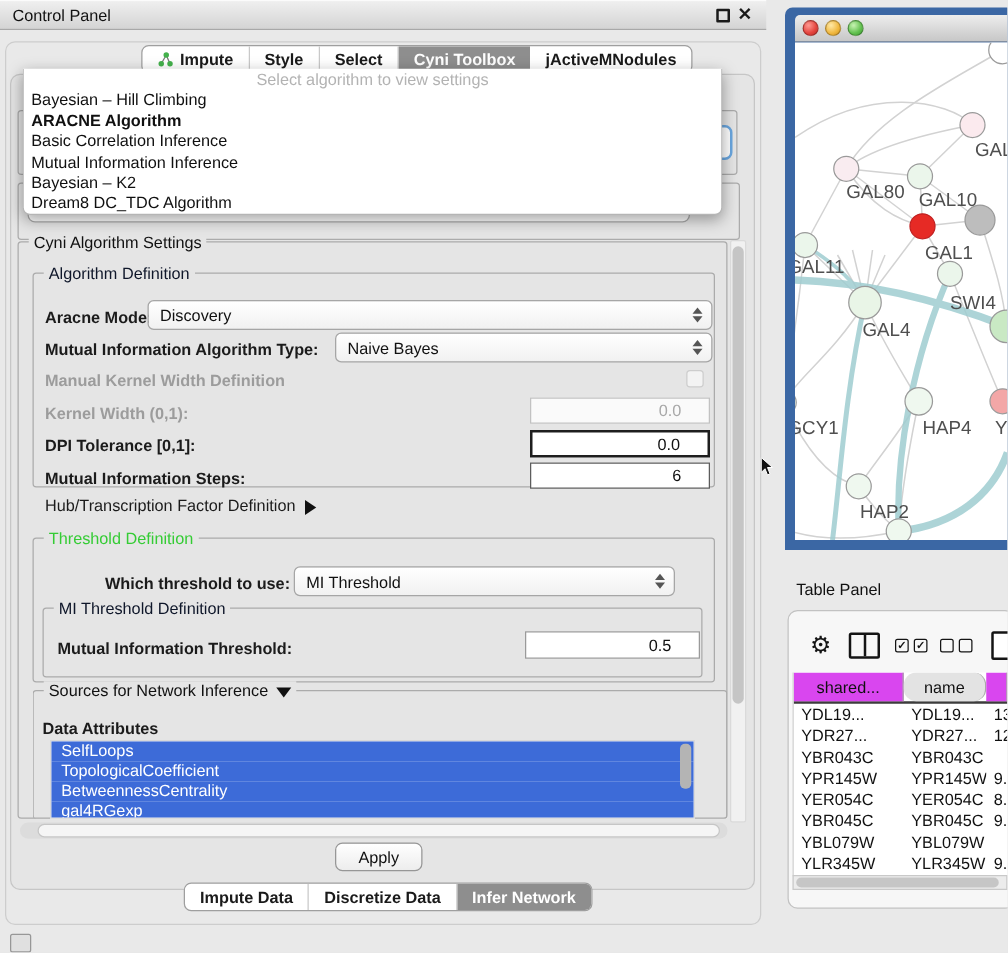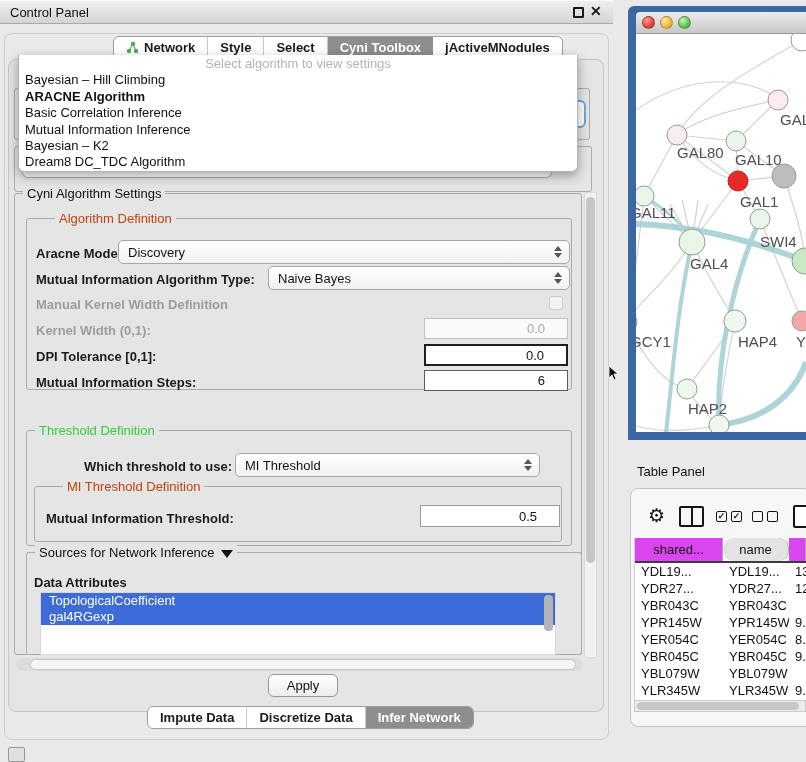--- a/index.html
+++ b/index.html
@@ -29,21 +29,21 @@
   #top-tabs { left:113px; top:36px; }
   #bottom-tabs { left:147px; top:706px; z-index:6; }
 
   .content-panel { left:8px; top:59px; width:596px; height:653px; background:#e5e5e5;
     border:1px solid #c6c6c6; border-radius:8px; }
 
   
   .fs { position:absolute; border:1px solid #ababab; border-radius:3px; }
   .fs .legend { position:absolute; top:-8px; left:8px; background:#e5e5e5;
     padding:0 4px; font-size:13px; color:#111; white-space:nowrap; }
-  .legend.blue { color:#c2410c;margin-left:20px; }
+  .legend.blue { color:#0f172a; }
   .legend.green { color:#35cc35; }
 
   .lbl { position:absolute; font-size:13px; font-weight:bold; color:#1b1b1b; white-space:nowrap; }
   .lbl.dis { color:#9c9c9c; }
 
   .combo { position:absolute; background:linear-gradient(#ffffff,#f1f1f1);
     border:1px solid #a6a6a6; border-radius:5px; display:flex; align-items:center;
     font-size:13px; color:#111; padding:0 22px 0 9px; }
   .stepper { position:absolute; right:7px; top:50%; transform:translateY(-50%);
     display:flex; flex-direction:column; gap:2px; }
@@ -167,21 +167,21 @@
 
   <div class="abs tabgroup" id="top-tabs">
     <div class="tab">
       <svg width="13" height="13" viewBox="0 0 13 13">
         <line x1="3" y1="10" x2="7" y2="3" stroke="#777" stroke-width="1"></line>
         <line x1="7" y1="3" x2="10" y2="10" stroke="#777" stroke-width="1"></line>
         <circle cx="7" cy="3" r="2.2" fill="#44b14c"></circle>
         <circle cx="3" cy="10" r="2.2" fill="#44b14c"></circle>
         <circle cx="10" cy="10" r="2.2" fill="#44b14c"></circle>
       </svg>
-      <span>Network</span>
+      <span>Impute</span>
     </div>
     <div class="tab">
         <span>Style</span>
       </div>
     <div class="tab">
         <span>Select</span>
       </div>
     <div class="tab sel">
         <span>Cyni Toolbox</span>
       </div>
@@ -243,20 +243,23 @@
   </div>
   <span class="lbl" style="left:36px; top:349px;">DPI Tolerance [0,1]:</span>
   <div class="numfield strong" style="left:424px; top:344px; width:144px; height:22px;">
     <span>0.0</span>
   </div>
   <span class="lbl" style="left:36px; top:375px;">Mutual Information Steps:</span>
   <div class="numfield" style="left:424px; top:370px; width:144px; height:21px; border-color:#5c5c5c;">
     <span>6</span>
   </div>
 
+  <div class="abs" style="left:36px; top:397px; font-size:13px; color:#1b1b1b;">
+    <span>Hub/Transcription Factor Definition</span><span class="tri-right"></span>
+  </div>
 
   <div class="abs fs" style="left:26px; top:430px; width:546px; height:116px;">
     <span class="legend green">Threshold Definition</span>
   </div>
   <span class="lbl" style="left:84px; top:459px;">Which threshold to use:</span>
   <div class="combo" style="left:235px; top:453px; width:305px; height:24px;">
     <span>MI Threshold</span>
     <span class="stepper">
         <i class="up"></i>
         <i class="dn"></i>
@@ -268,21 +271,23 @@
   <span class="lbl" style="left:46px; top:511px;">Mutual Information Threshold:</span>
   <div class="numfield" style="left:420px; top:505px; width:140px; height:22px;">
     <span>0.5</span>
   </div>
 
   <div class="abs fs" style="left:26px; top:552px; width:556px; height:103px; border-bottom:none;">
     <span class="legend"><span>Sources for Network Inference</span><span class="tri-down"></span></span>
   </div>
   <span class="lbl" style="left:34px; top:575px;">Data Attributes</span>
   <div class="abs attrlist">
+    <div class="item">SelfLoops</div>
     <div class="item">TopologicalCoefficient</div>
+    <div class="item">BetweennessCentrality</div>
     <div class="item">gal4RGexp</div>
     <div class="sb"></div>
   </div>
 
   <div class="abs scroll-v">
       <div class="thumb"></div>
     </div>
   <div class="abs scroll-h">
       <div class="thumb"></div>
     </div>

